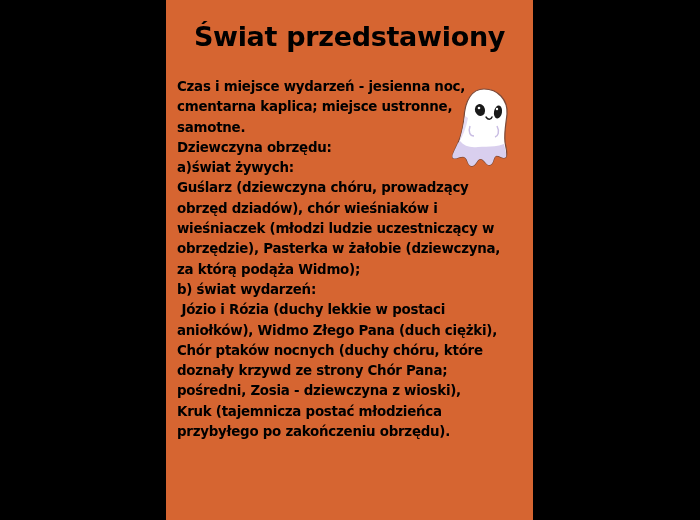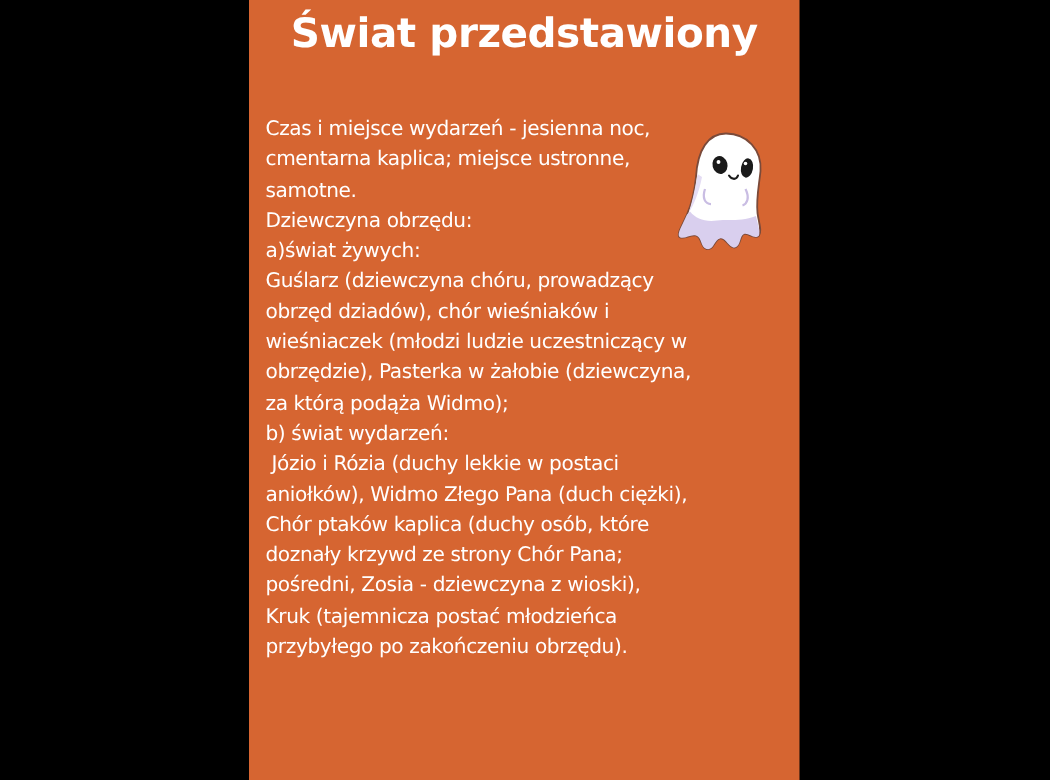--- a/index.html
+++ b/index.html
@@ -14,41 +14,41 @@
       position: absolute;
       left: 166px;
       top: 0;
       width: 367px;
       height: 520px;
       background: #D66531;
     }
     .title {
       position: absolute;
       left: 0;
-      top: 4px;
+      top: 18px;
       width: 367px;
       text-align: center;
       font-family: "DejaVu Sans", sans-serif;
       font-weight: bold;
       font-size: 27px;
       letter-spacing: -0.3px;
-      color: #ffffff;
+      color: #000000;
       margin: 0;
       line-height: 38px;
     }
     .body-text {
       position: absolute;
       left: 11px;
       top: 77px;
       width: 350px;
       font-family: "DejaVu Sans", sans-serif;
-      font-weight: normal;
+      font-weight: bold;
       font-size: 13.4px;
       line-height: 20.3px;
-      color: #ffffff;
+      color: #000000;
       letter-spacing: -0.25px;
     }
     .line {
       display: block;
       white-space: pre;
     }
     .ghost {
       position: absolute;
       left: 284px;
       top: 86px;
@@ -69,21 +69,21 @@
     <span class="line">Dziewczyna obrzędu:</span>
     <span class="line">a)świat żywych:</span>
     <span class="line">Guślarz (dziewczyna chóru, prowadzący</span>
     <span class="line">obrzęd dziadów), chór wieśniaków i</span>
     <span class="line">wieśniaczek (młodzi ludzie uczestniczący w</span>
     <span class="line">obrzędzie), Pasterka w żałobie (dziewczyna,</span>
     <span class="line">za którą podąża Widmo);</span>
     <span class="line">b) świat wydarzeń:</span>
     <span class="line"> Józio i Rózia (duchy lekkie w postaci</span>
     <span class="line">aniołków), Widmo Złego Pana (duch ciężki),</span>
-    <span class="line">Chór ptaków kaplica (duchy osób, które</span>
+    <span class="line">Chór ptaków nocnych (duchy chóru, które</span>
     <span class="line">doznały krzywd ze strony Chór Pana;</span>
     <span class="line">pośredni, Zosia - dziewczyna z wioski),</span>
     <span class="line">Kruk (tajemnicza postać młodzieńca</span>
     <span class="line">przybyłego po zakończeniu obrzędu).</span>
   </div>
 
   <svg class="ghost" viewBox="0 0 62 82" xmlns="http://www.w3.org/2000/svg">
 
     <path d="M34 3 C48 3 58 14 57 28 C56 38 54 46 55 56 C56 63 58 68 56 71 C53 74 49 69 46 70 C43 71 44 78 40 79 C36 80 34 72 30 73 C26 74 26 81 21 80 C17 79 18 72 14 71 C10 70 6 74 3 72 C1 70 5 64 8 57 C11 50 13 42 14 32 C15 14 22 3 34 3 Z" fill="#ffffff" stroke="#7a4a3a" stroke-width="1.2"></path>
 

